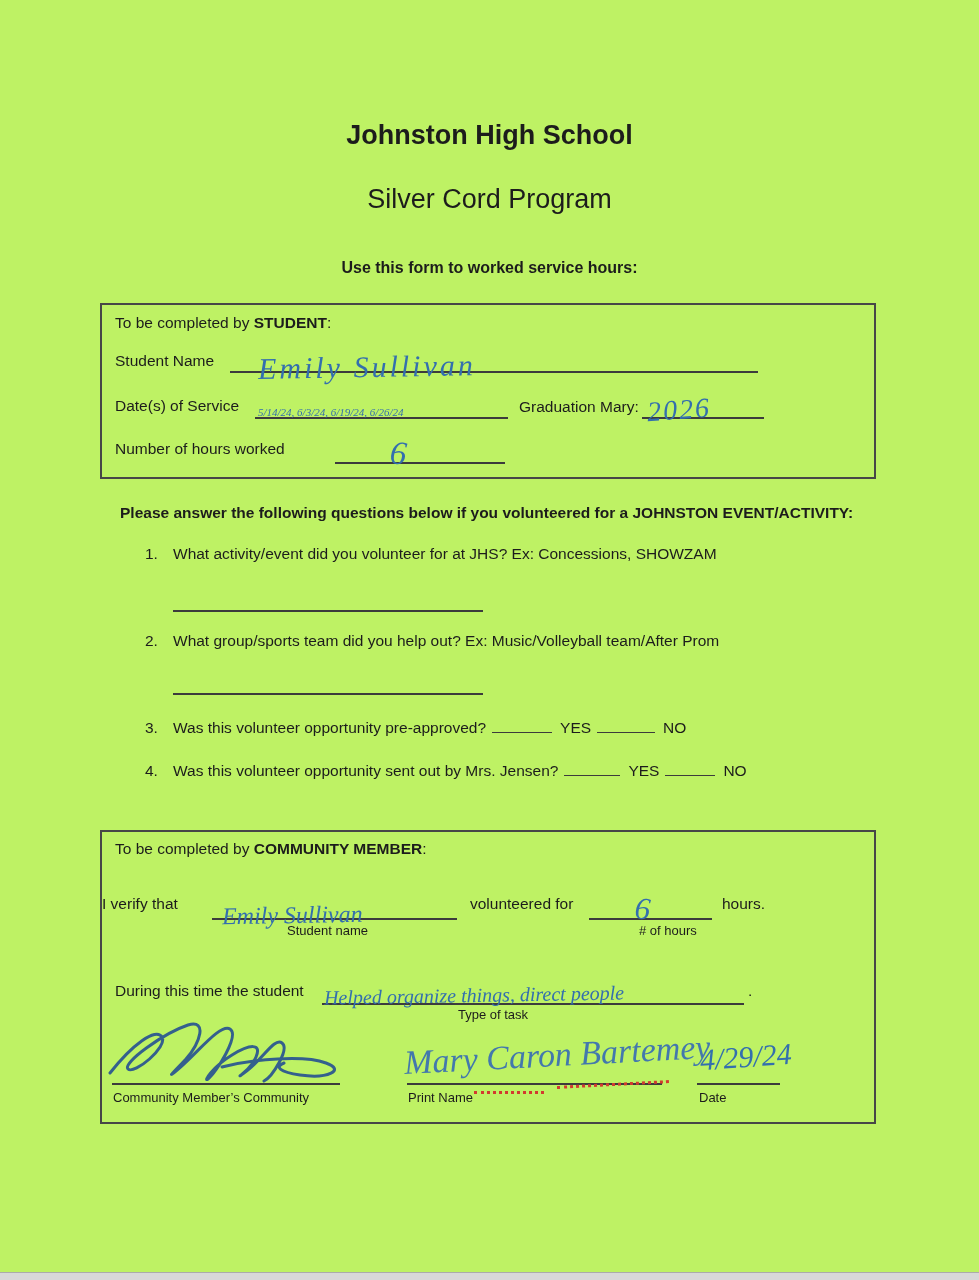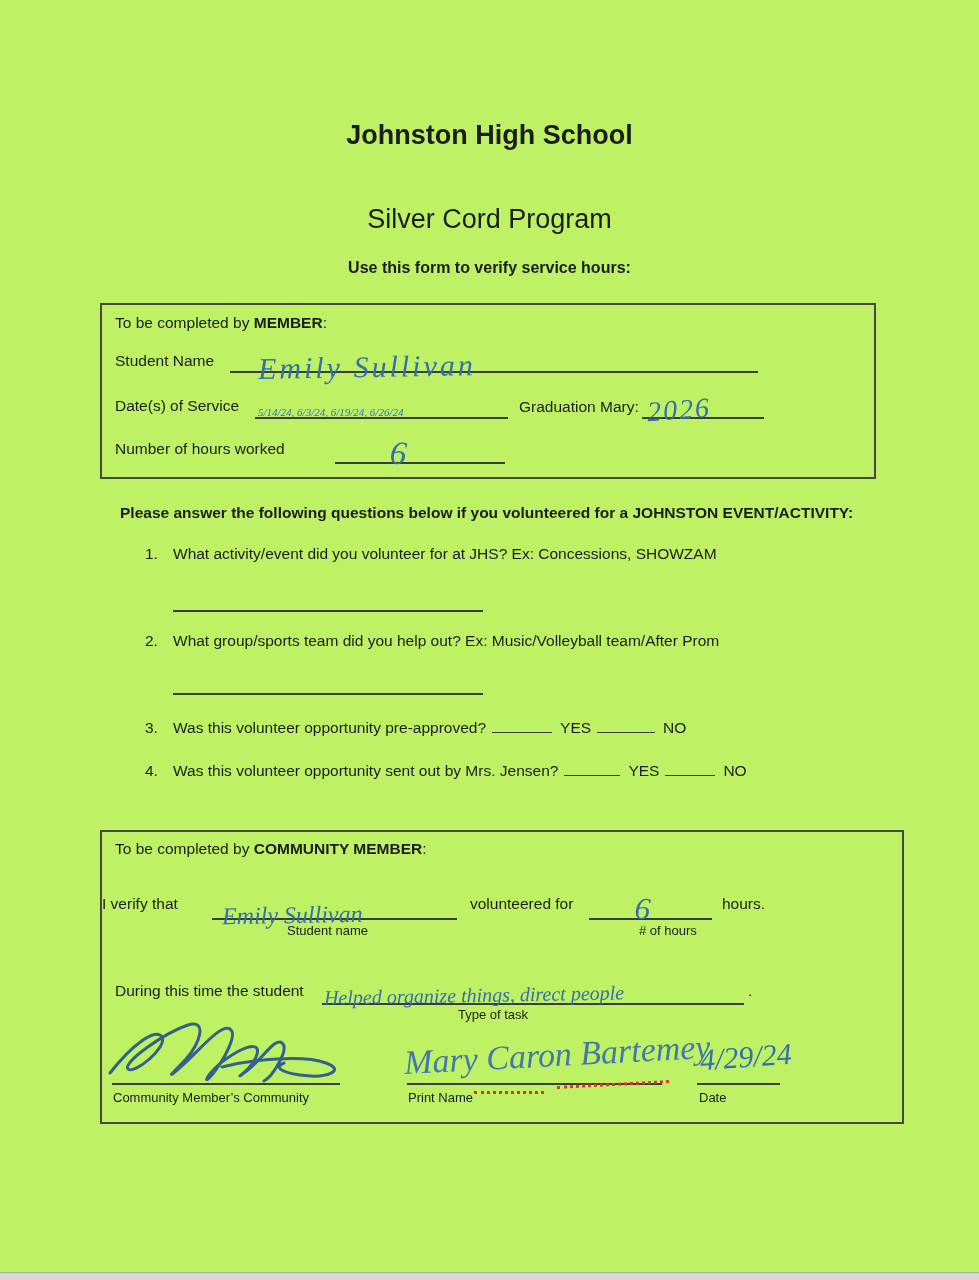--- a/index.html
+++ b/index.html
@@ -44,26 +44,26 @@
     position:absolute;left:0;bottom:0;width:100%;height:7px;
     background:#d8d8d8;border-top:1px solid #ababab;
   }
 </style>
 </head>
 <body>
 
 <div class="page">
 
   <div class="abs center title bold" style="top:118px;">Johnston High School</div>
-  <div class="abs center title" style="top:202px;text-align:center;">Silver Cord Program</div>
-  <div class="abs center subtitle" style="top:259px;">Use this form to verify service hours:</div>
+  <div class="abs center title" style="top:182px;text-align:center;">Silver Cord Program</div>
+  <div class="abs center subtitle" style="top:259px;">Use this form to worked service hours:</div>
 
   <div class="boxed" style="left:100px;top:303px;width:772px;height:172px;">
     <div class="abs boxhead" style="left:13px;top:9px;">
-      <span>To be completed by </span><b>MEMBER</b><span>:</span>
+      <span>To be completed by </span><b>STUDENT</b><span>:</span>
     </div>
 
     <div class="abs lbl" style="left:13px;top:47px;">Student Name</div>
     <div class="uline" style="left:128px;top:66px;width:528px;">
       <span class="hw" style="font-size:30px;letter-spacing:3px;left:28px;bottom:-9px;transform:rotate(-1deg);">Emily Sullivan</span>
     </div>
 
     <div class="abs lbl" style="left:13px;top:92px;">Date(s) of Service</div>
     <div class="uline" style="left:153px;top:112px;width:253px;">
       <span class="hw" style="font-size:11px;left:3px;bottom:1px;">5/14/24, 6/3/24, 6/19/24, 6/26/24</span>
@@ -93,21 +93,21 @@
   <div class="uline" style="left:173px;top:693px;width:310px;"></div>
 
   <div class="abs qrow" style="left:145px;top:719px;">
     <span class="qnum">3.</span><span>Was this volunteer opportunity pre-approved?</span><span class="ublank" style="width:60px;"></span><span>YES</span><span class="ublank" style="width:58px;"></span><span>NO</span>
   </div>
 
   <div class="abs qrow" style="left:145px;top:762px;">
     <span class="qnum">4.</span><span>Was this volunteer opportunity sent out by Mrs. Jensen?</span><span class="ublank" style="width:56px;"></span><span>YES</span><span class="ublank" style="width:50px;"></span><span>NO</span>
   </div>
 
-  <div class="boxed" style="left:100px;top:830px;width:772px;height:290px;padding-left:28px;">
+  <div class="boxed" style="left:100px;top:830px;width:772px;height:290px;">
     <div class="abs boxhead" style="left:13px;top:8px;">
       <span>To be completed by </span><b>COMMUNITY MEMBER</b><span>:</span>
     </div>
 
     <div class="abs lbl" style="left:0;top:63px;">I verify that</div>
     <div class="uline" style="left:110px;top:86px;width:245px;">
       <span class="hw" style="font-size:24px;left:10px;bottom:-7px;transform:rotate(-1deg);">Emily Sullivan</span>
     </div>
     <div class="abs cap" style="left:185px;top:91px;">Student name</div>
     <div class="abs lbl" style="left:368px;top:63px;">volunteered for</div>

